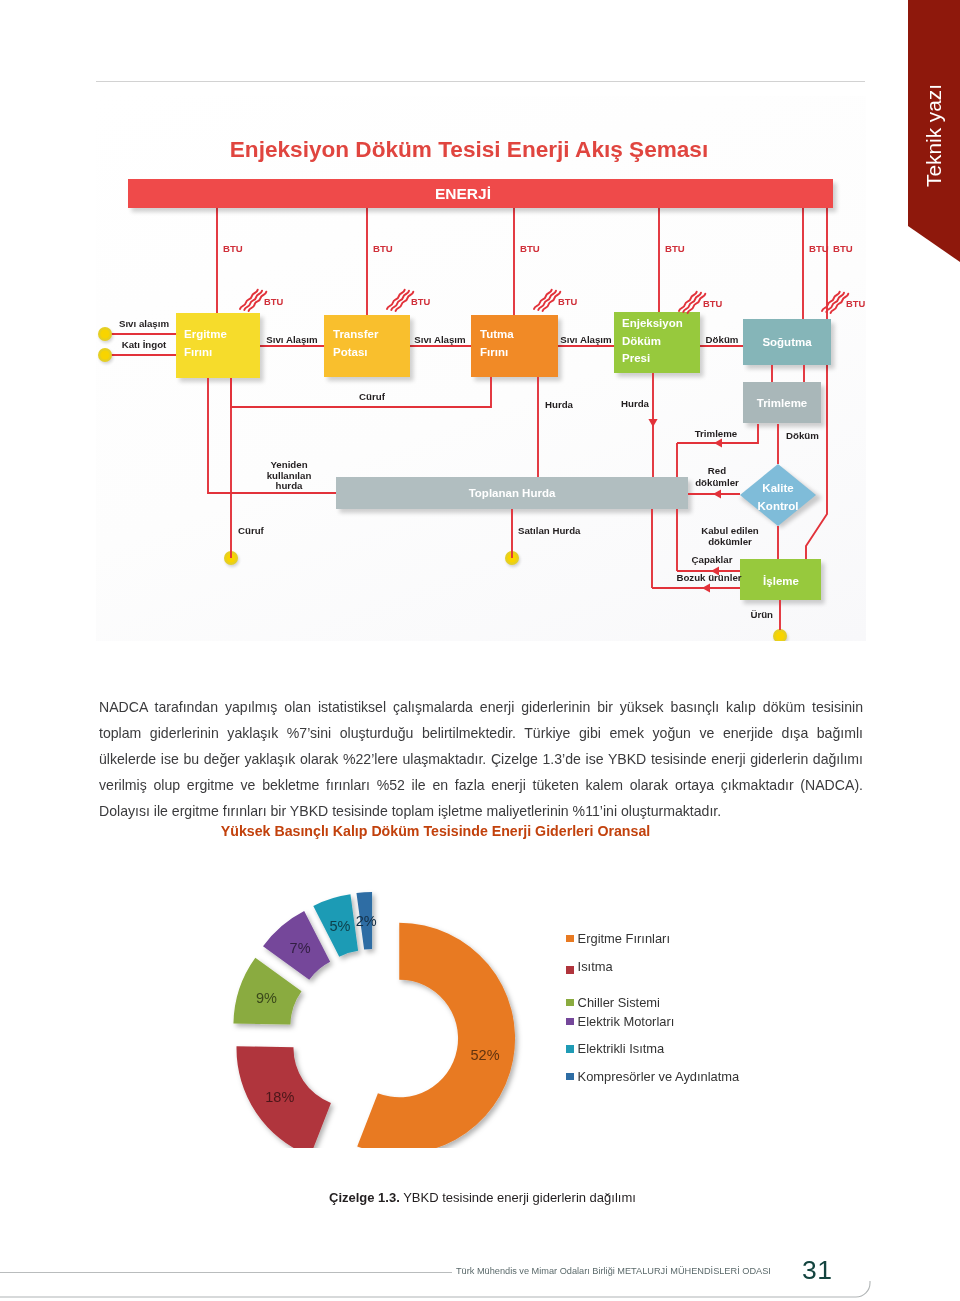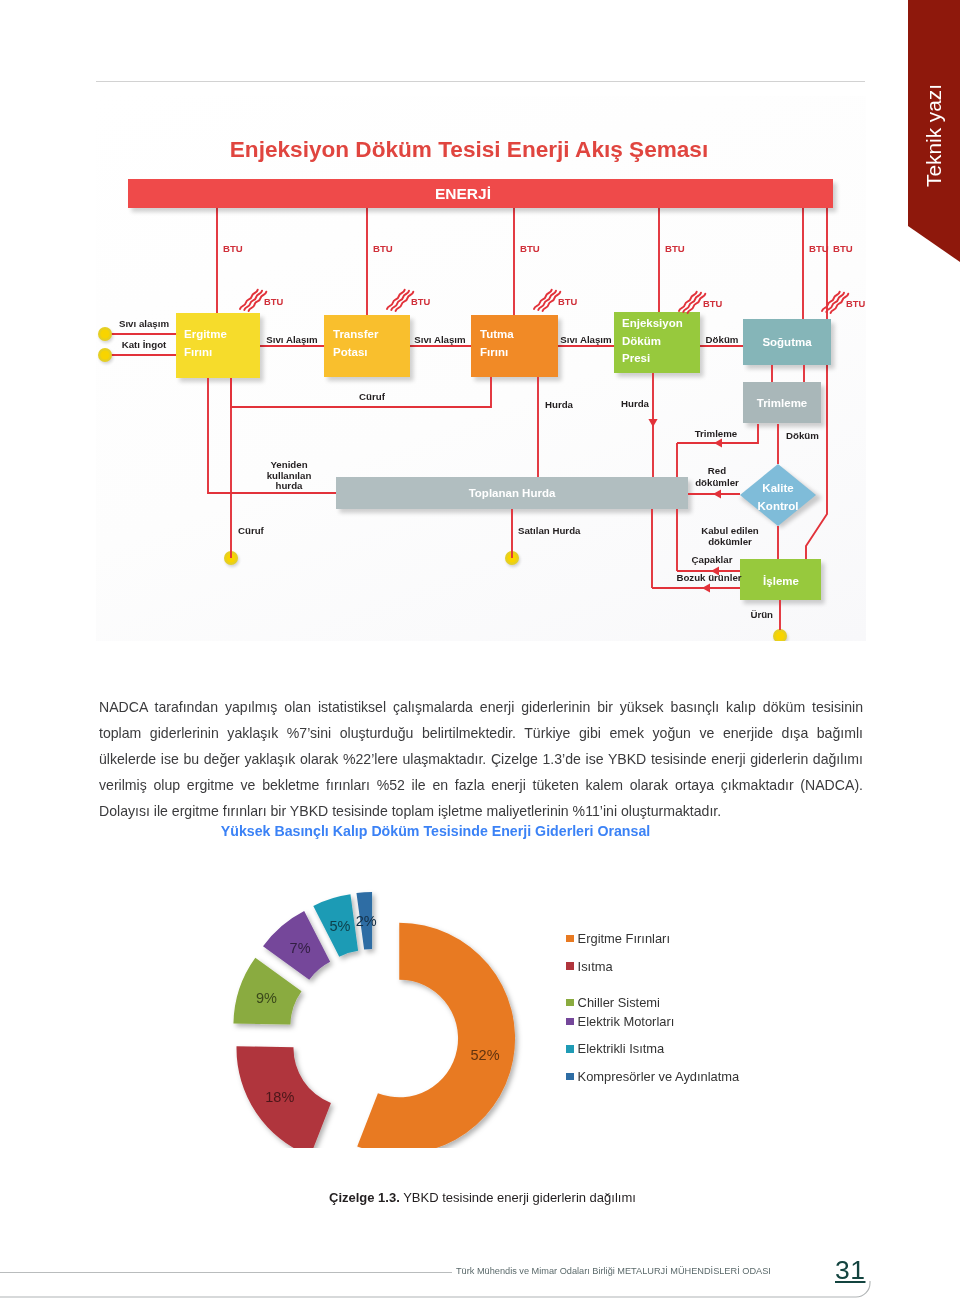--- a/index.html
+++ b/index.html
@@ -16,29 +16,29 @@
         background:linear-gradient(160deg,#ffffff 0%,#fdfdfd 55%,#f8f8fa 100%);}
   #fig1 svg{position:absolute;left:0;top:0;}
   
   .cap{position:absolute;font-size:13px;color:#231f20;white-space:nowrap;}
   .cap b{font-weight:bold;}
   #para{position:absolute;left:99px;top:694px;width:764px;font-size:14.1px;line-height:26px;
         color:#3b3b3d;text-align:justify;}
   
   #fig2{position:absolute;left:190px;top:818px;width:580px;height:330px;}
   #fig2 .ttl{position:absolute;left:30px;top:6px;width:431px;text-align:center;font-size:14.2px;
-             font-weight:bold;color:#3b82f6;line-height:14px;}
+             font-weight:bold;color:#c2410c;line-height:14px;}
   #legend{position:absolute;left:0;top:0;width:580px;height:330px;}
   .lg-row{position:absolute;left:376px;display:flex;align-items:center;}
   .lg-sw{width:7.6px;height:7.6px;display:inline-block;margin-right:4px;}
   .lg-tx{font-size:12.9px;color:#333333;white-space:nowrap;}
   
   .foot-line{position:absolute;left:0px;top:1271.5px;width:452px;height:1px;background:#b9bcbd;}
   .foot-txt{position:absolute;left:456px;top:1266px;font-size:9.2px;color:#5b6a6b;white-space:nowrap;}
-  .foot-num{position:absolute;left:835px;top:1255px;font-size:26.5px;color:#13443f;letter-spacing:0.5px;text-decoration:underline;}
+  .foot-num{position:absolute;left:802px;top:1255px;font-size:26.5px;color:#13443f;letter-spacing:0.5px;}
   .foot-curve{position:absolute;left:0px;top:1275px;}
 </style>
 </head>
 <body>
 
 <div class="page">
   <div class="hrule"></div>
 
   <div class="tab">
     <svg width="60" height="270" viewBox="0 0 60 270">
@@ -222,21 +222,21 @@
         <text x="76.37919134359169" y="184.99271968346923" text-anchor="middle" font-size="14.5" font-family="&quot;Liberation Sans&quot;,sans-serif" fill="rgb(58,72,26)">9%</text>
         <text x="110.06463495584435" y="134.80858051117622" text-anchor="middle" font-size="14.5" font-family="&quot;Liberation Sans&quot;,sans-serif" fill="rgb(49,30,65)">7%</text>
         <text x="149.91209447941583" y="112.69143617551455" text-anchor="middle" font-size="14.5" font-family="&quot;Liberation Sans&quot;,sans-serif" fill="rgb(13,65,76)">5%</text>
         <text x="176.15789665563307" y="107.75825281821605" text-anchor="middle" font-size="14.5" font-family="&quot;Liberation Sans&quot;,sans-serif" fill="rgb(19,46,69)">2%</text>
       </svg>
     <div id="legend">
         <div class="lg-row" style="top: 113px;">
           <span class="lg-sw" style="background: rgb(232, 122, 34);"></span>
           <span class="lg-tx">Ergitme Fırınları</span>
         </div>
-        <div class="lg-row" style="top: 140.6px;">
+        <div class="lg-row" style="top: 140.6px; align-items: flex-end;">
           <span class="lg-sw" style="background: rgb(176, 52, 60);"></span>
           <span class="lg-tx">Isıtma</span>
         </div>
         <div class="lg-row" style="top: 153px; margin-top: 24px;">
           <span class="lg-sw" style="background: rgb(138, 171, 63);"></span>
           <span class="lg-tx">Chiller Sistemi</span>
         </div>
         <div class="lg-row" style="top: 195.8px;">
           <span class="lg-sw" style="background: rgb(116, 71, 154);"></span>
           <span class="lg-tx">Elektrik Motorları</span>

